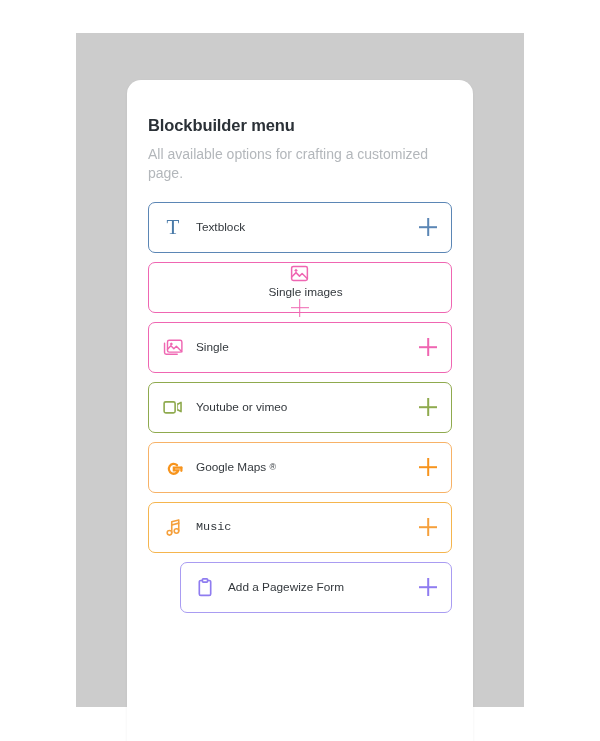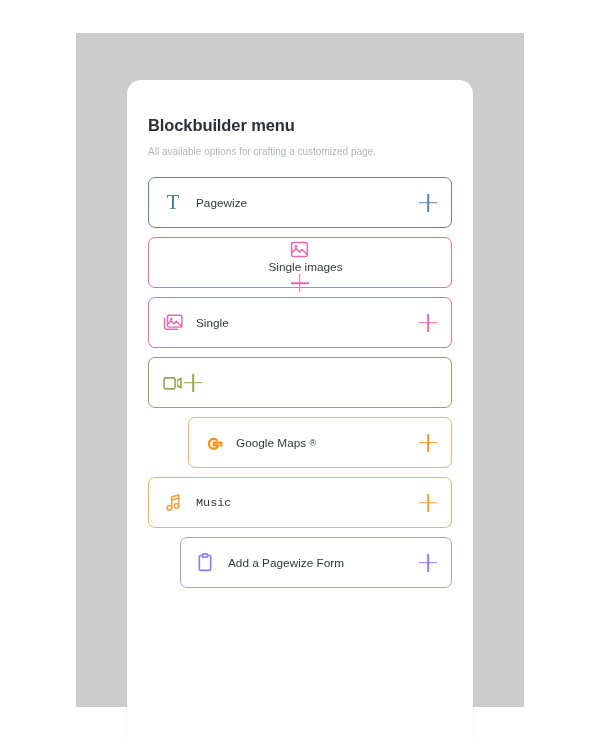--- a/index.html
+++ b/index.html
@@ -40,21 +40,21 @@
   }
   .card-title {
     font-size: 16.5px;
     font-weight: bold;
     color: #2b3137;
     letter-spacing: -0.1px;
     margin: 0 0 9px 0;
     line-height: 1.2;
   }
   .card-subtitle {
-    font-size: 10px;
+    font-size: 14px;
     color: #b3b7bb;
     margin: 0 0 19px 0;
     line-height: 1.35;
   }
   .options-list {
     display: flex;
     flex-direction: column;
     gap: 9px;
   }
   .option-row {
@@ -128,21 +128,21 @@
 
     <h1 class="card-title">Blockbuilder menu</h1>
     <p class="card-subtitle">All available options for crafting a customized page.</p>
 
     <div class="options-list">
 
       <div class="option-row" style="border-color:#5b86b5;">
         <span class="option-icon" style="color:#4a7aa8;">
           <span class="t-glyph">T</span>
         </span>
-        <span class="option-label">Pagewize</span>
+        <span class="option-label">Textblock</span>
         <span class="plus-icon" style="color:#5b86b5;"></span>
       </div>
 
       <div class="option-row" style="border-color:#ef66b2;flex-direction:column;">
         <span class="option-icon" style="color:#ef66b2;">
           <svg width="21" height="21" viewBox="0 0 24 24" fill="none" stroke="currentColor" stroke-width="1.7" stroke-linecap="round" stroke-linejoin="round">
             <rect x="3" y="4" width="18" height="16" rx="2"></rect>
             <path d="M3 16l5-5 4 4 3-3 6 6"></path>
             <path d="M8 7.5v2M7 8.5h2"></path>
           </svg>
@@ -165,24 +165,25 @@
       </div>
 
       <div class="option-row" style="border-color:#8faa4e;">
         <span class="option-icon" style="color:#8faa4e;">
           <svg width="22" height="20" viewBox="0 0 26 22" fill="none" stroke="currentColor" stroke-width="1.9" stroke-linecap="round" stroke-linejoin="round">
             <rect x="2.5" y="5" width="13" height="13" rx="2"></rect>
             <path d="M19 7.5l3.5-2v11l-3.5-2"></path>
             <path d="M18 6.5h1v9h-1z" fill="currentColor" stroke="none"></path>
           </svg>
         </span>
+        <span class="option-label">Youtube or vimeo</span>
         <span class="plus-icon" style="color:#8faa4e;"></span>
       </div>
 
-      <div class="option-row" style="border-color:#f7b267;margin-left:40px;">
+      <div class="option-row" style="border-color:#f7b267;">
         <span class="option-icon" style="color:#f7941d;">
           <svg width="21" height="21" viewBox="0 0 24 24" fill="none" stroke="currentColor" stroke-width="2.6" stroke-linecap="round">
             <path d="M21 12.2h-8.6v3.1h5.2a5.6 5.6 0 1 1-1.6-6"></path>
             <path d="M21 12.2v3.6"></path>
           </svg>
         </span>
         <span class="option-label"><span>Google Maps </span><span class="reg-mark">®</span></span>
         <span class="plus-icon" style="color:#f7941d;"></span>
       </div>
 

